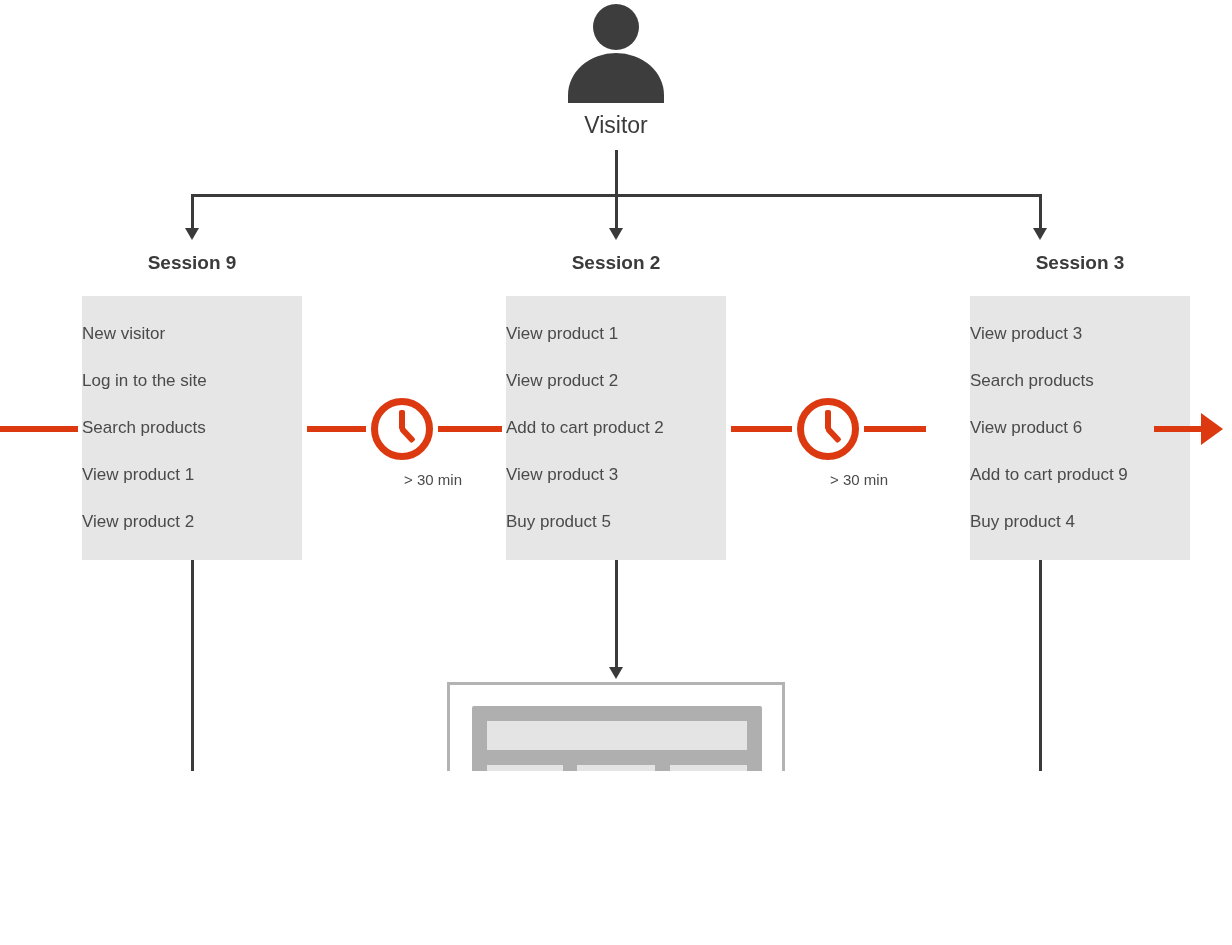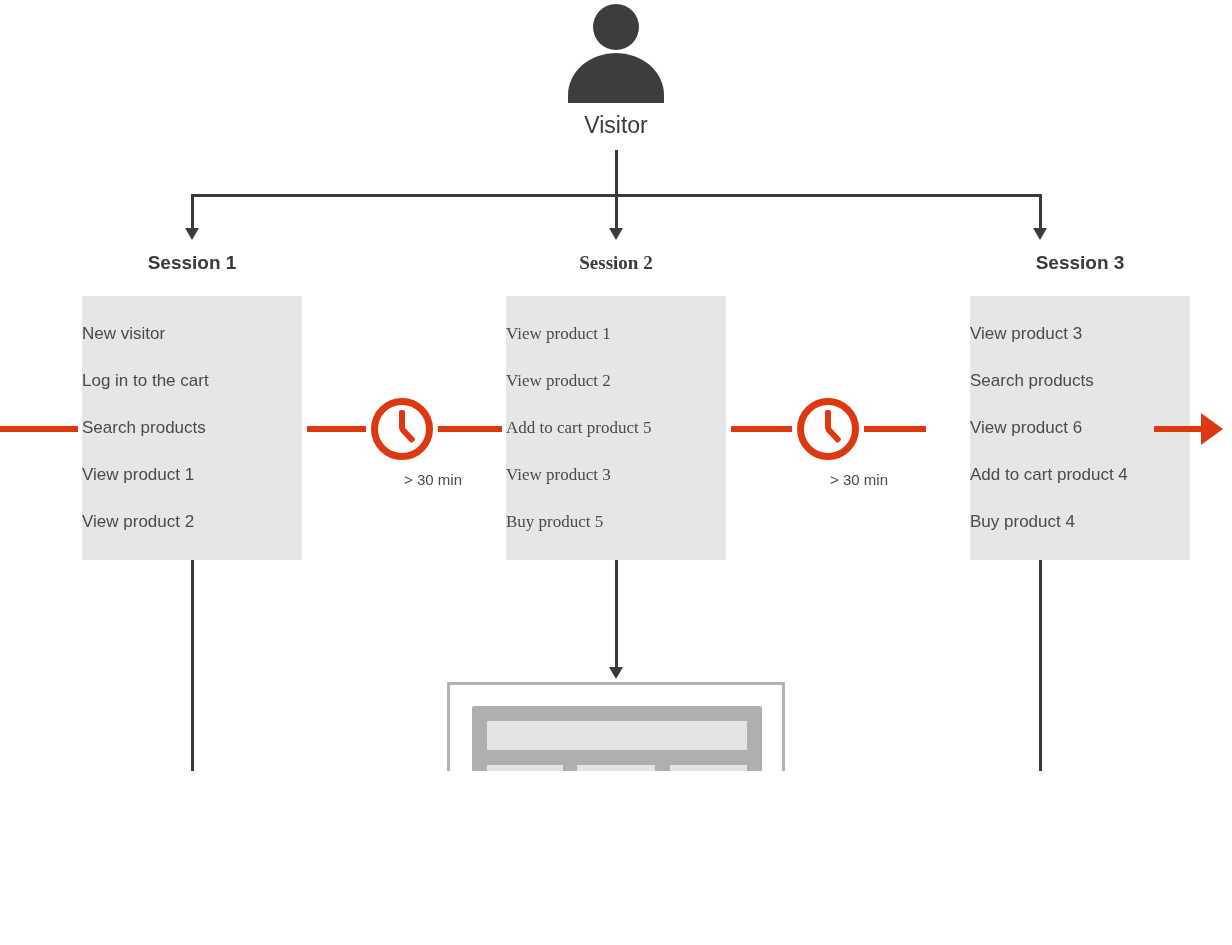--- a/index.html
+++ b/index.html
@@ -86,48 +86,48 @@
   <div class="vline" style="left:614.5px; top:150px; height:46px;"></div>
   <div class="hline" style="left:190.5px; top:194px; width:851px;"></div>
   <div class="vline" style="left:190.5px; top:195px; height:34px;"></div>
   <div class="vline" style="left:614.5px; top:195px; height:34px;"></div>
   <div class="vline" style="left:1038.5px; top:195px; height:34px;"></div>
   <div class="arrow-down" style="left:185px; top:228px;"></div>
   <div class="arrow-down" style="left:609px; top:228px;"></div>
   <div class="arrow-down" style="left:1033px; top:228px;"></div>
 
   <div class="session" style="left:82px;">
-    <div class="session-title">Session 1</div>
+    <div class="session-title">Session 9</div>
     <div class="session-box">
       <div class="session-item">New visitor</div>
-      <div class="session-item">Log in to the cart</div>
+      <div class="session-item">Log in to the site</div>
       <div class="session-item">Search products</div>
       <div class="session-item">View product 1</div>
       <div class="session-item">View product 2</div>
     </div>
   </div>
 
-  <div class="session" style="left:506px;font-family:Liberation Serif, serif;">
+  <div class="session" style="left:506px;">
     <div class="session-title">Session 2</div>
     <div class="session-box">
       <div class="session-item">View product 1</div>
       <div class="session-item">View product 2</div>
-      <div class="session-item">Add to cart product 5</div>
+      <div class="session-item">Add to cart product 2</div>
       <div class="session-item">View product 3</div>
       <div class="session-item">Buy product 5</div>
     </div>
   </div>
 
   <div class="session" style="left:930px;margin-left:40px;">
     <div class="session-title">Session 3</div>
     <div class="session-box">
       <div class="session-item">View product 3</div>
       <div class="session-item">Search products</div>
       <div class="session-item">View product 6</div>
-      <div class="session-item">Add to cart product 4</div>
+      <div class="session-item">Add to cart product 9</div>
       <div class="session-item">Buy product 4</div>
     </div>
   </div>
 
   <div class="redseg" style="left:0; width:78px;"></div>
   <div class="redseg" style="left:307px; width:59px;"></div>
   <div class="redseg" style="left:438px; width:64px;"></div>
   <div class="redseg" style="left:731px; width:61px;"></div>
   <div class="redseg" style="left:864px; width:62px;"></div>
   <div class="redseg" style="left:1154px; width:48px;"></div>

